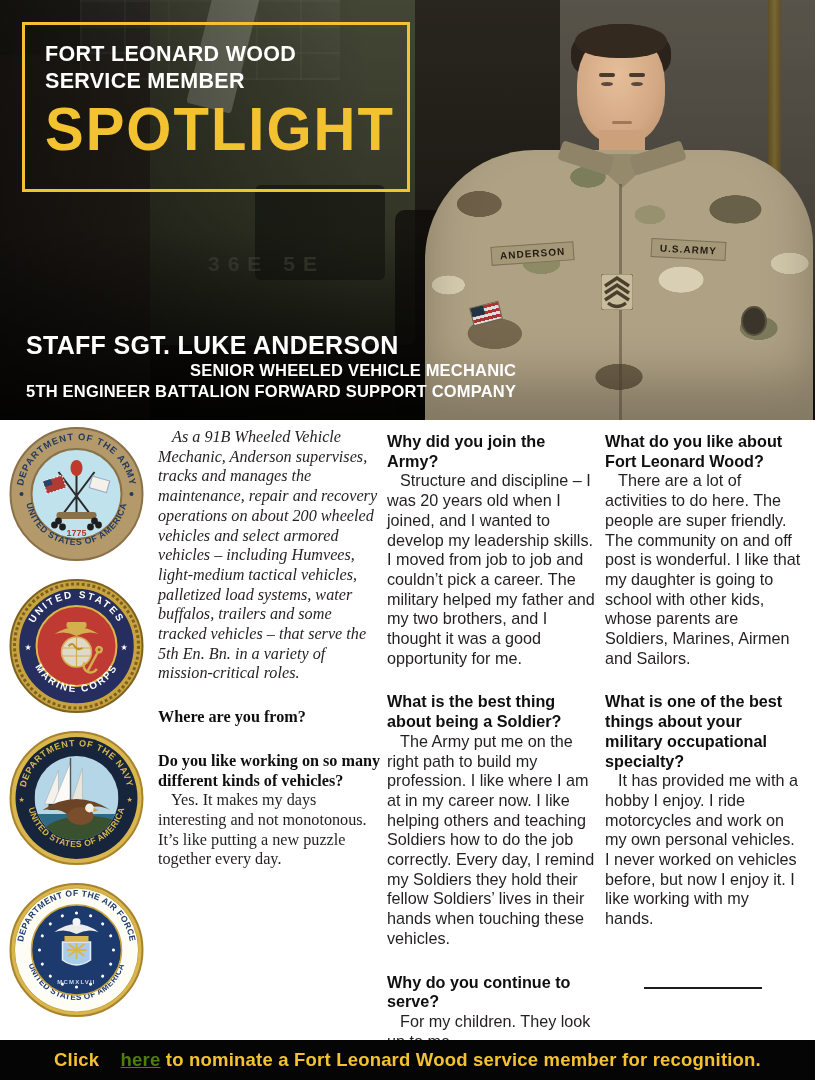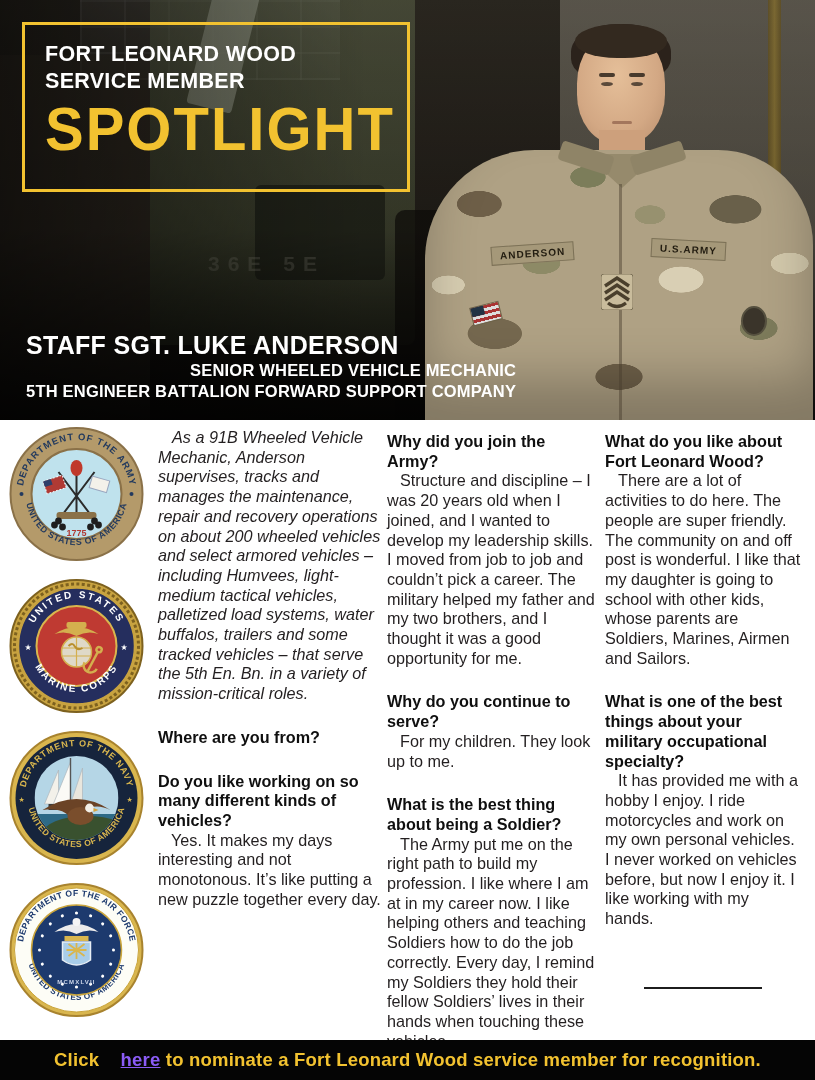--- a/index.html
+++ b/index.html
@@ -78,35 +78,35 @@
   .name-block { position:absolute; left:26px; top:330px; z-index:5; color:#fff; }
   .sm-name { font-size:25px; font-weight:bold; letter-spacing:.3px; line-height:30px; }
   .sm-role, .sm-unit { font-size:16.5px; font-weight:600; line-height:20.5px; letter-spacing:.2px;text-align:right; }
 
   
   .content { position:absolute; left:0; top:420px; width:815px; height:620px; background:#fff; }
   .seals-col { position:absolute; left:5px; top:6px; width:142px; }
   .seal { display:block; margin:0 auto 12px auto; }
 
   .col { position:absolute; top:8px; font-size:16.2px; line-height:19.7px; color:#231f20; }
-  .col1 { left:158px; width:225px; }
+  .col1 { left:158px; width:225px;font-family:Liberation Serif, serif; }
   .col2 { left:387px; width:213px; }
   .col3 { left:605px; width:196px; }
   .intro { font-style:italic; text-indent:14px; }
   .question { font-weight:bold; color:#0f0f0f; }
   .answer { text-indent:13px; }
   .qa { margin-top:24px; }
   .qa.first { margin-top:4px; }
   .divider { width:118px; border-top:2px solid #1c1c1c; margin:58px auto 48px auto; }
   .more-info { text-indent:13px; }
 
   
   .banner { position:absolute; left:0; top:1040px; width:815px; height:40px; background:#050505; display:flex; align-items:center; justify-content:center; }
   .banner-text { color:var(--yellow); font-weight:bold; font-size:18.5px; letter-spacing:.2px; }
-  .banner-text .white-link { color:#8b5cf6;margin-left:16px; }
+  .banner-text .white-link { color:#4d7c0f;margin-left:16px; }
 
   :root { --yellow:#F2C230; }
 
   
   .ring-text { font-family:"Liberation Sans", sans-serif; font-weight:bold; }
 </style>
 </head>
 <body>
 
 <div class="page">
@@ -298,26 +298,26 @@
         <p class="answer">Yes. It makes my days interesting and not monotonous. It’s like putting a new puzzle together every day.</p>
       </div>
     </div>
 
     <div class="col col2">
       <div class="qa first">
         <div class="question">Why did you join the Army?</div>
         <p class="answer">Structure and discipline – I was 20 years old when I joined, and I wanted to develop my leadership skills. I moved from job to job and couldn’t pick a career. The military helped my father and my two brothers, and I thought it was a good opportunity for me.</p>
       </div>
       <div class="qa">
+        <div class="question">What is the best thing about being a Soldier?</div>
+        <p class="answer">The Army put me on the right path to build my profession. I like where I am at in my career now. I like helping others and teaching Soldiers how to do the job correctly. Every day, I remind my Soldiers they hold their fellow Soldiers’ lives in their hands when touching these vehicles.</p>
+      </div>
+      <div class="qa">
         <div class="question">Why do you continue to serve?</div>
         <p class="answer">For my children. They look up to me.</p>
-      </div>
-      <div class="qa">
-        <div class="question">What is the best thing about being a Soldier?</div>
-        <p class="answer">The Army put me on the right path to build my profession. I like where I am at in my career now. I like helping others and teaching Soldiers how to do the job correctly. Every day, I remind my Soldiers they hold their fellow Soldiers’ lives in their hands when touching these vehicles.</p>
       </div>
     </div>
 
     <div class="col col3">
       <div class="qa first">
         <div class="question">What do you like about Fort Leonard Wood?</div>
         <p class="answer">There are a lot of activities to do here. The people are super friendly. The community on and off post is wonderful. I like that my daughter is going to school with other kids, whose parents are Soldiers, Marines, Airmen and Sailors.</p>
       </div>
       <div class="qa">
         <div class="question">What is one of the best things about your military occupational specialty?</div>

